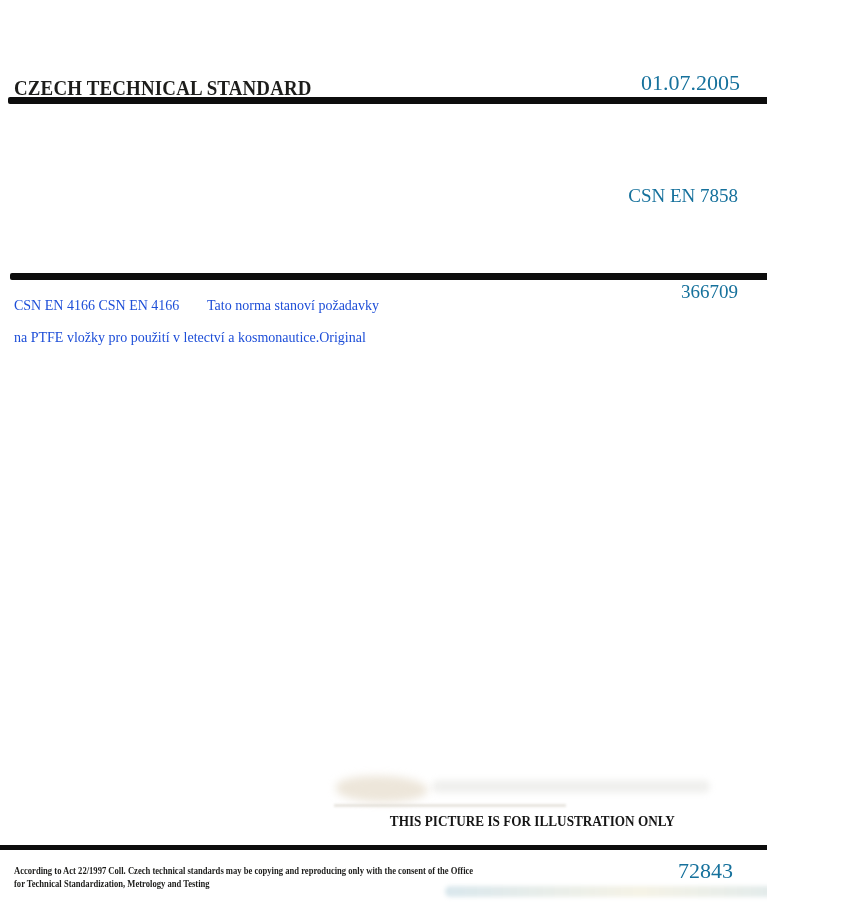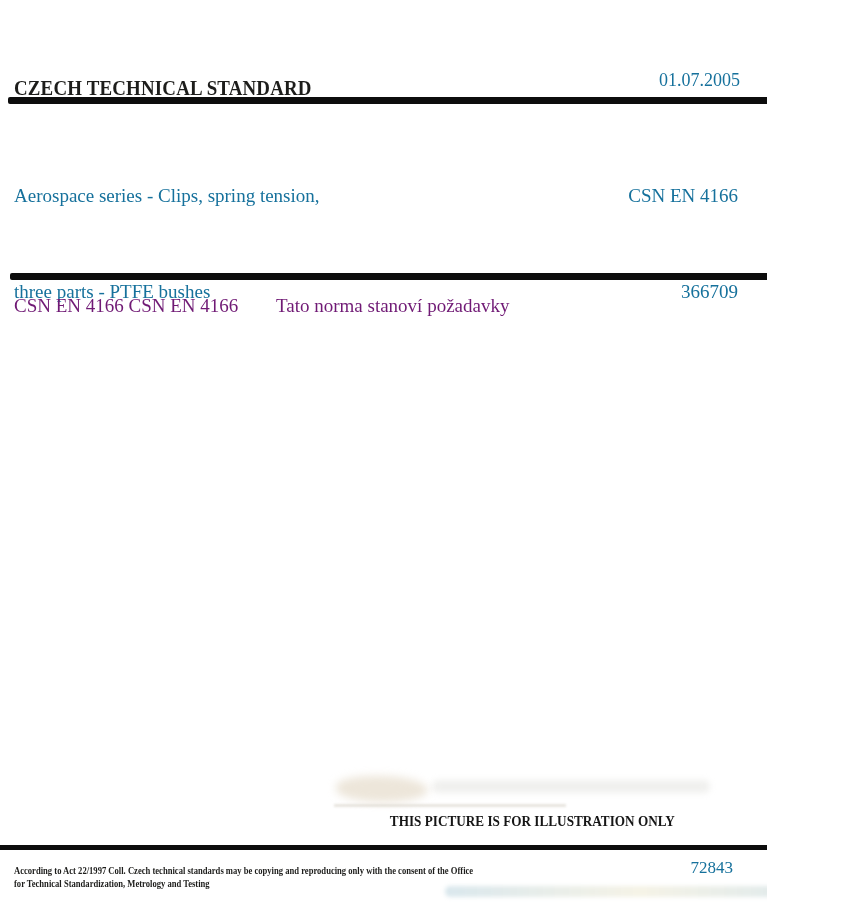--- a/index.html
+++ b/index.html
@@ -14,40 +14,40 @@
   }
   
   .masthead-label {
     position: absolute; left: 14px; top: 76px;
     font-size: 21px; font-weight: bold; color: #1d1d1b;
     transform: scaleX(0.9); transform-origin: left top;
     white-space: pre; letter-spacing: 0.2px;
   }
   .masthead-date {
     position: absolute; right: 27px; top: 70px;
-    font-size: 18px; color: #16719c; white-space: pre;
+    font-size: 22px; color: #16719c; white-space: pre;
   }
   .rule { position: absolute; background: #0d0d0d; border-radius: 2px; }
   .rule-header { left: 8px;  top: 97px;  width: 831px; height: 7px; }
   .rule-mid    { left: 10px; top: 273px; width: 830px; height: 7px; }
   .rule-footer { left: 0px;  top: 845px; width: 835px; height: 5px; border-radius: 0 2px 2px 0; }
   
   .doc-title {
     position: absolute; left: 14px; top: 116px;
     font-size: 19px; line-height: 32px; color: #16719c; white-space: pre;
   }
   .doc-designation {
     position: absolute; right: 29px; top: 116px;
     font-size: 19px; line-height: 32px; color: #16719c;
     text-align: right; white-space: pre;
   }
   
   .abstract {
     position: absolute; left: 14px; top: 290px;
-    font-size: 19px; line-height: 32px; color: #701a75;
+    font-size: 14px; line-height: 32px; color: #1d4ed8;
   }
   .abstract div { white-space: pre; }
   
   .ghost { position: absolute; pointer-events: none; }
   .ghost-sig {
     left: 336px; top: 776px; width: 92px; height: 26px;
     background: rgba(214, 200, 172, 0.45);
     border-radius: 45% 60% 50% 55%;
     filter: blur(4px);
   }
@@ -77,45 +77,42 @@
   
   .footer-notice {
     position: absolute; left: 14px; top: 864px;
     font-size: 11px; font-weight: bold; color: #1d1d1b;
     line-height: 13px;
     transform: scaleX(0.78); transform-origin: left top;
   }
   .footer-notice div { white-space: pre; }
   .footer-number {
     position: absolute; right: 34px; top: 858px;
-    font-size: 17px; color: #16719c; white-space: pre;
+    font-size: 22px; color: #16719c; white-space: pre;
   }
 </style>
 </head>
 <body>
 
 <div class="page">
 
   <div class="masthead-label">CZECH TECHNICAL STANDARD</div>
   <div class="masthead-date">01.07.2005</div>
   <div class="rule rule-header"></div>
 
-  <div class="doc-title">
-    <div>Aerospace series - Clips, spring tension,</div>
-    <div>three parts - PTFE bushes</div>
-  </div>
   <div class="doc-designation">
-    <div>CSN EN 4166</div>
+    <div>CSN EN 7858</div>
     <div>366709</div>
   </div>
 
   <div class="rule rule-mid"></div>
 
   <div class="abstract">
     <div>CSN EN 4166 CSN EN 4166        Tato norma stanoví požadavky</div>
+    <div>na PTFE vložky pro použití v letectví a kosmonautice.Original</div>
   </div>
 
   <div class="ghost ghost-sig"></div>
   <div class="ghost ghost-text-a"></div>
   <div class="ghost ghost-line-a"></div>
 
   <div class="illustration-note">THIS PICTURE IS FOR ILLUSTRATION ONLY</div>
 
   <div class="rule rule-footer"></div>
   <div class="footer-notice">

